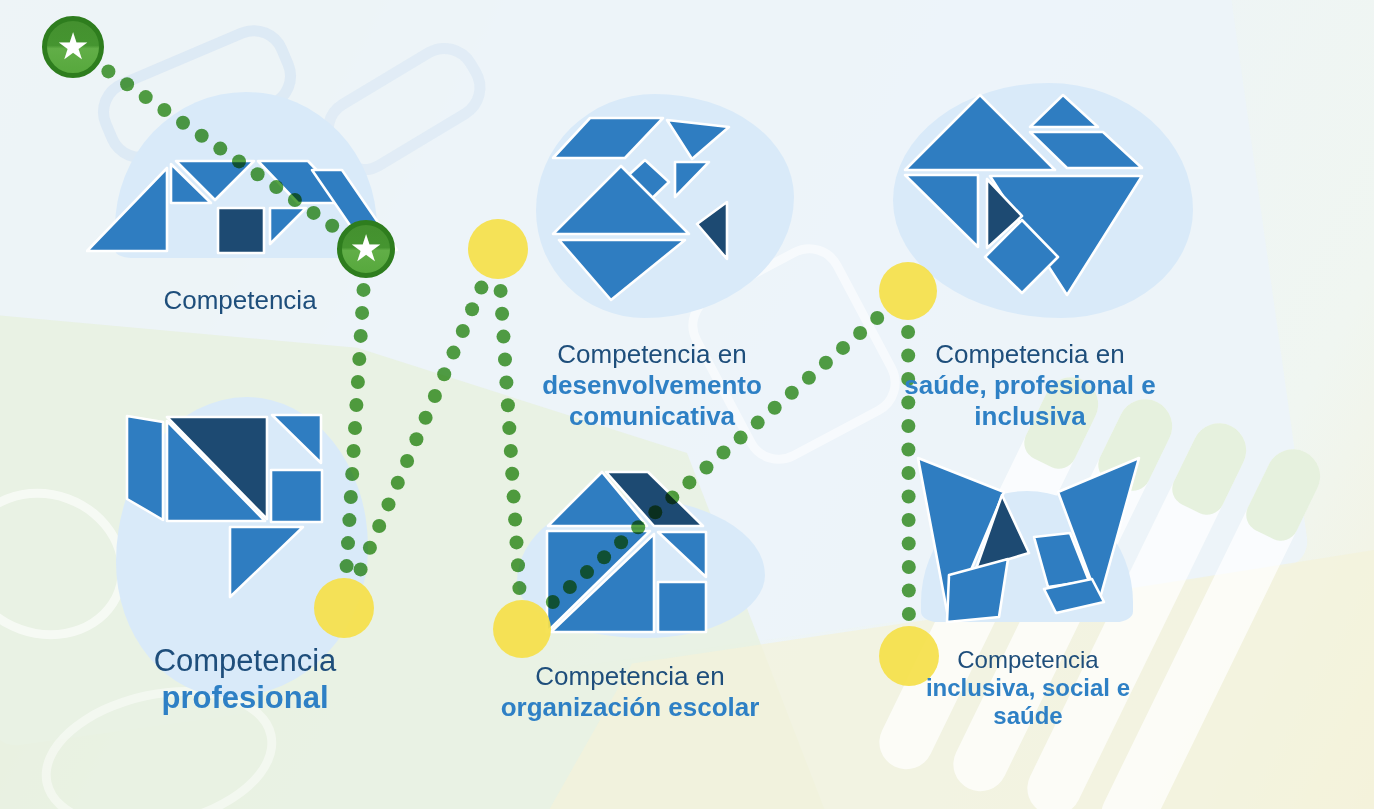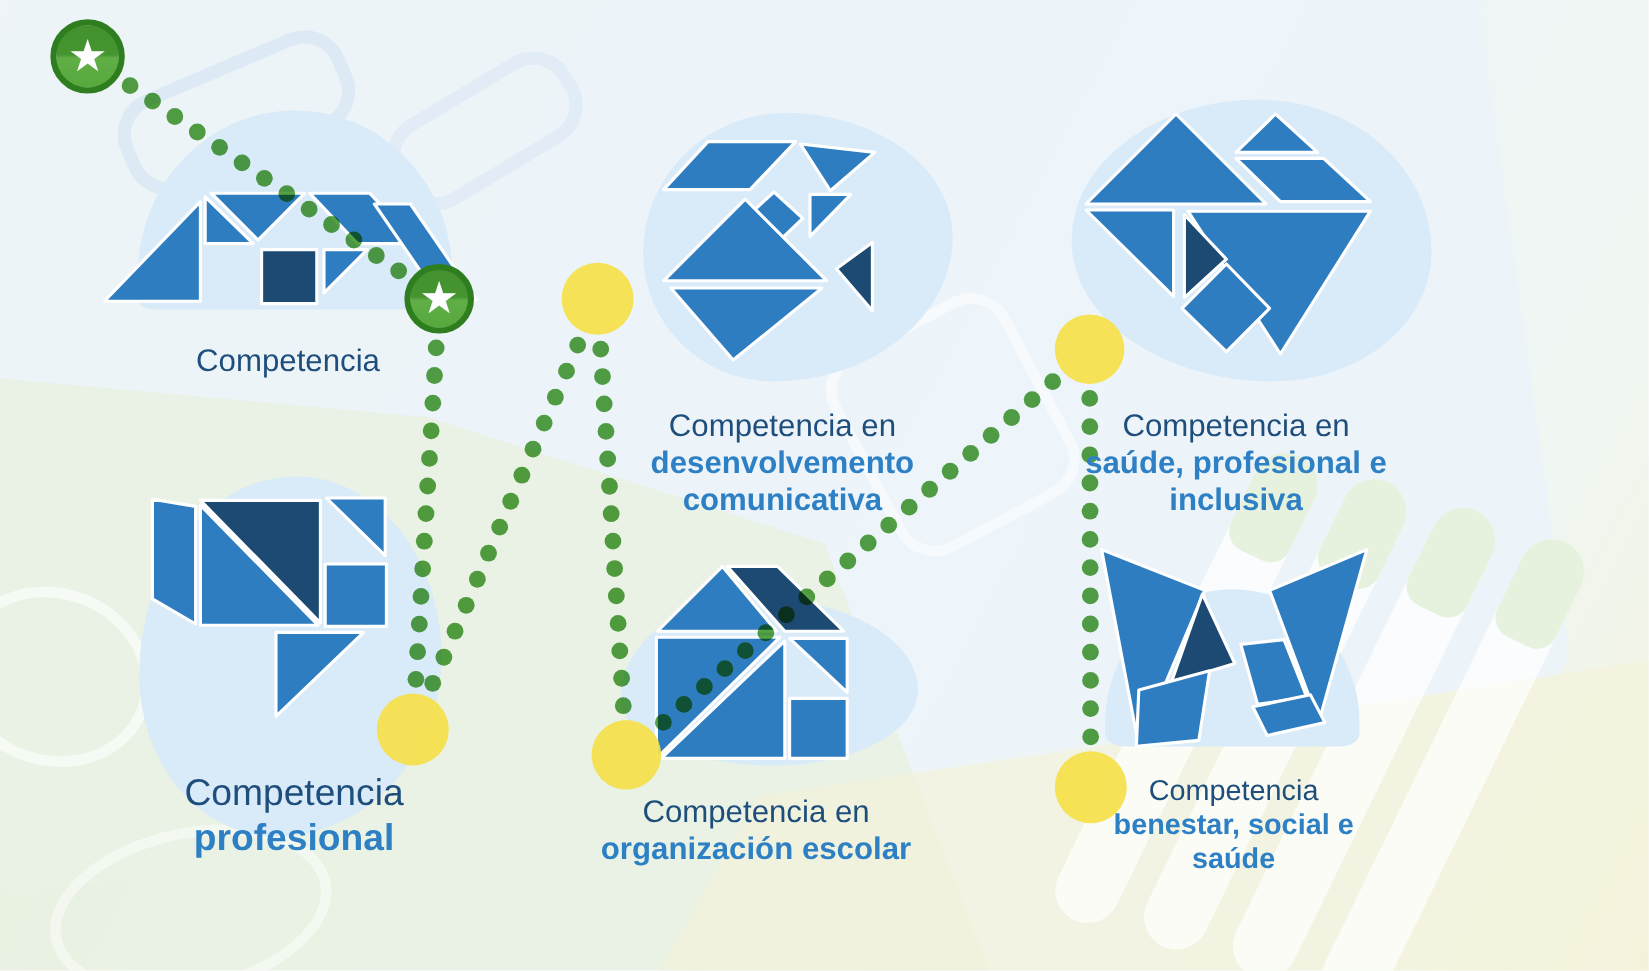--- a/index.html
+++ b/index.html
@@ -281,17 +281,17 @@
     <span class="bold">profesional</span>
   </div>
 
   <div class="label lbl-std" style="left:630px;top:661px;">
     <span class="prefix">Competencia en</span>
     <span class="bold">organización escolar</span>
   </div>
 
   <div class="label lbl-sm" style="left:1028px;top:646px;">
     <span class="prefix">Competencia</span>
-    <span class="bold">benestar, social e</span>
+    <span class="bold">inclusiva, social e</span>
     <span class="bold">saúde</span>
   </div>
 
 </div>
 
 </body></html>

